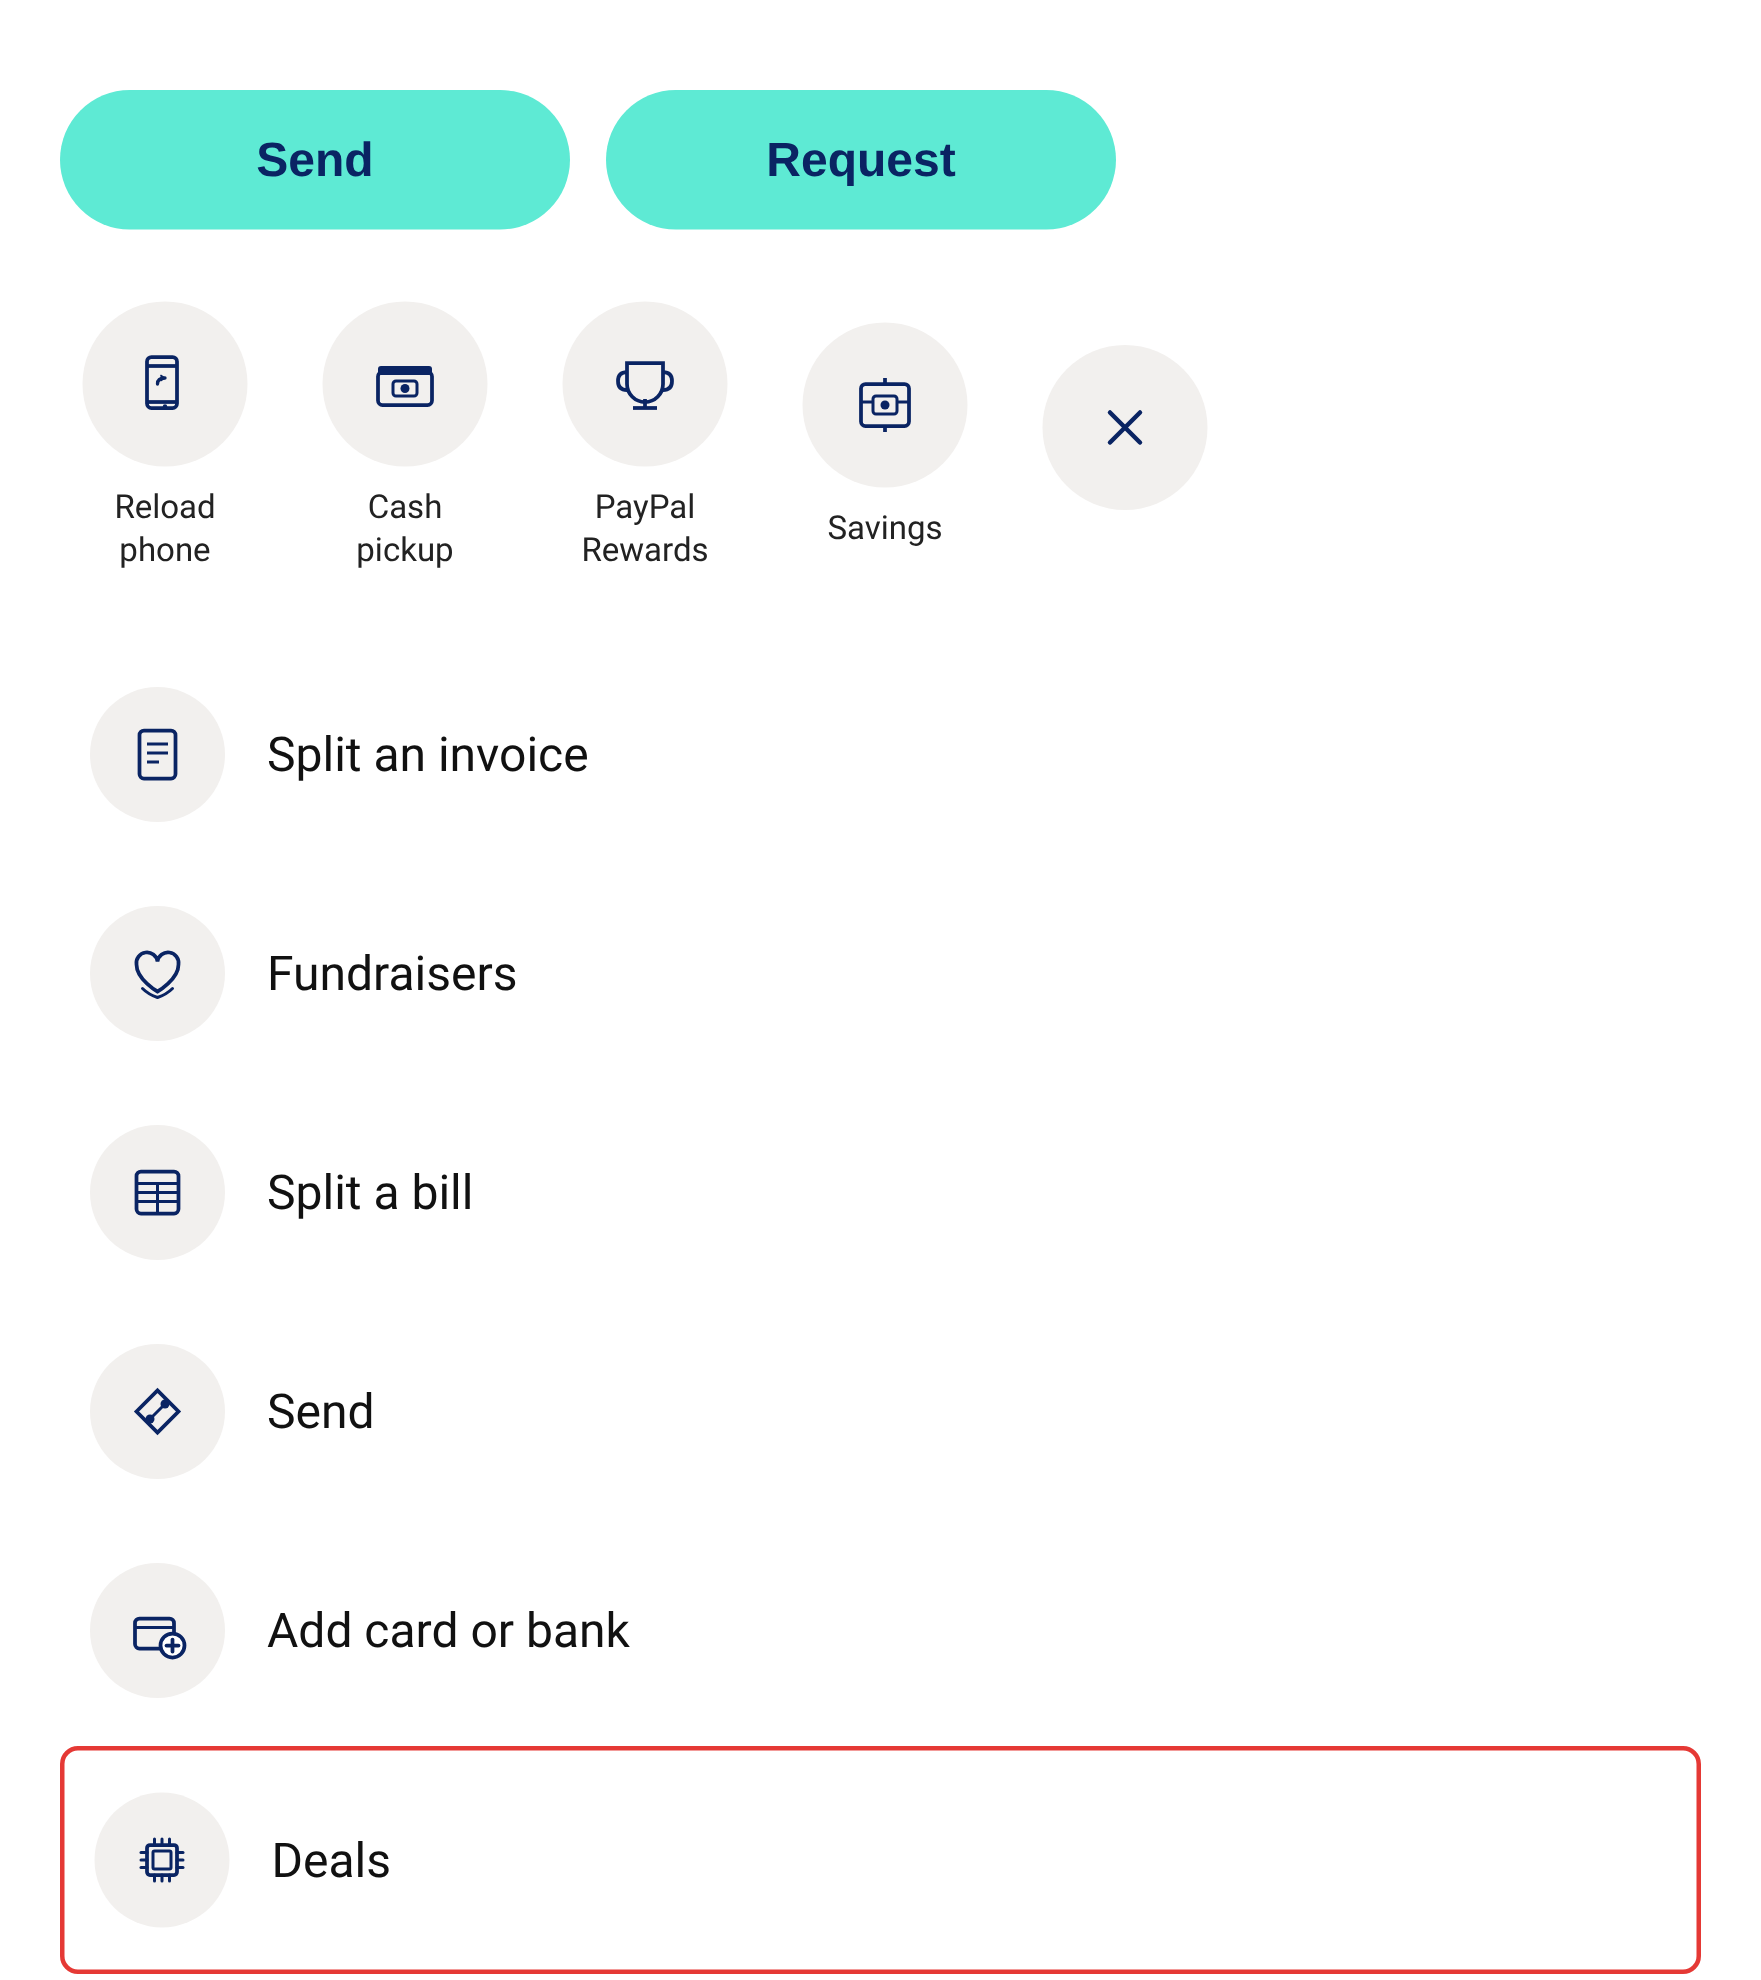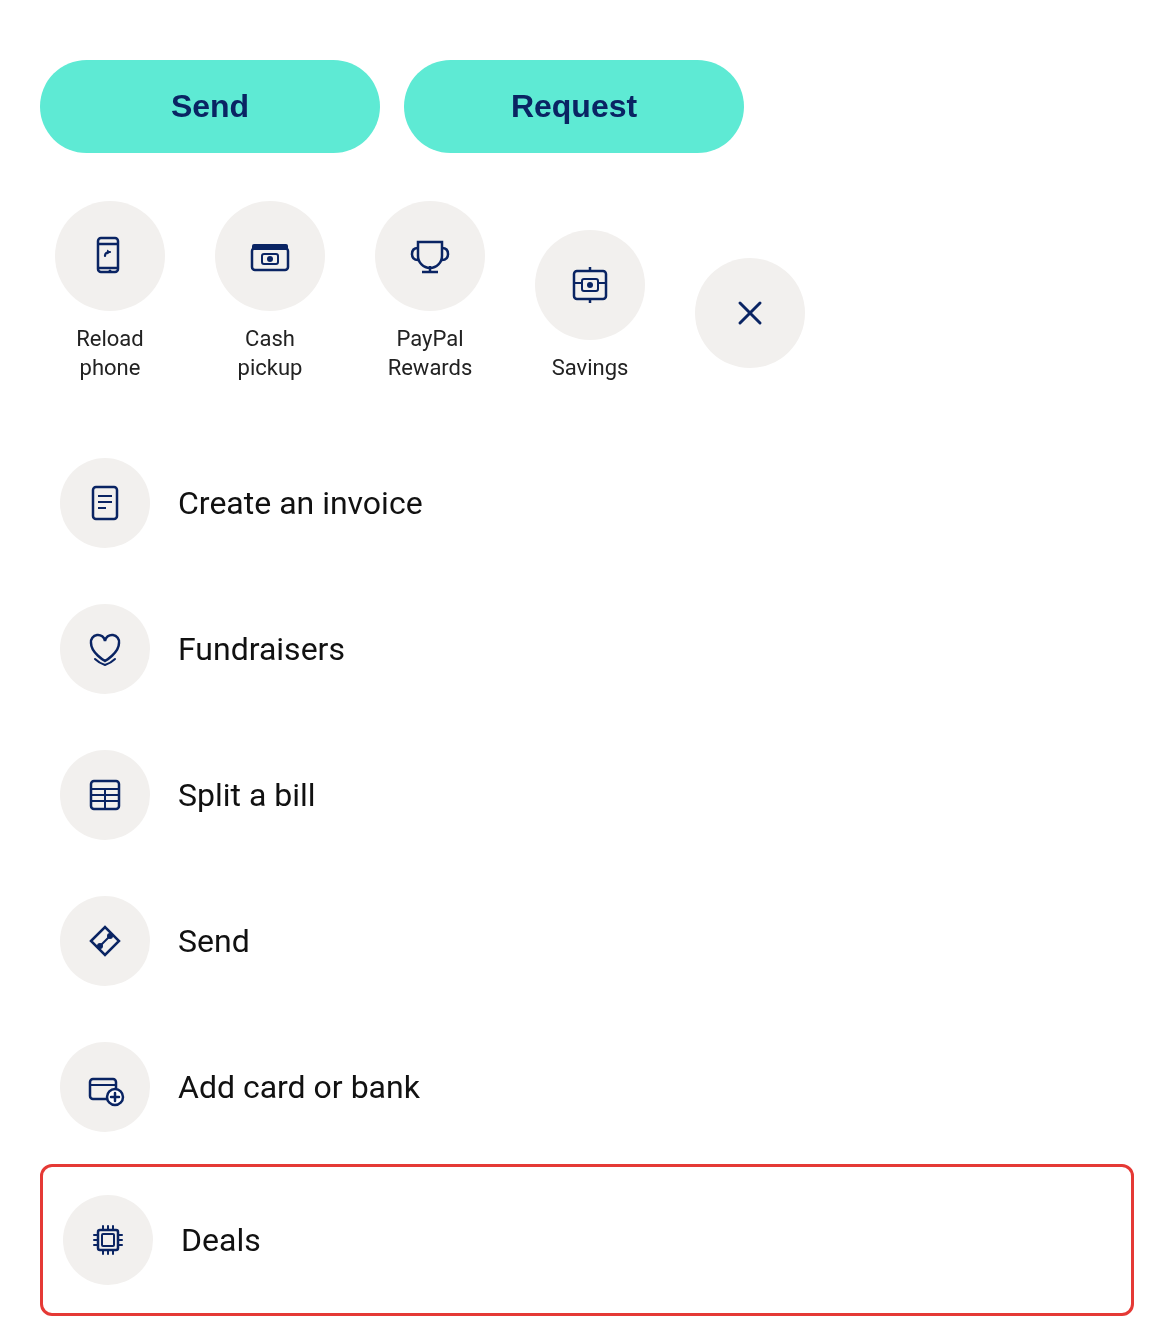--- a/index.html
+++ b/index.html
@@ -32,21 +32,21 @@
       font-size: 32px;
       font-weight: 700;
       cursor: pointer;
       max-width: 340px;
     }
 
     .shortcut-grid {
       display: flex;
       gap: 20px;
       margin-bottom: 48px;
-      align-items: flex-end;
+      align-items: center;
     }
 
     .shortcut-item {
       display: flex;
       flex-direction: column;
       align-items: center;
       gap: 14px;
       cursor: pointer;
       width: 140px;
     }
@@ -196,21 +196,21 @@
 
   <div class="menu-item">
     <div class="menu-icon-circle">
       <svg viewBox="0 0 40 40" xmlns="http://www.w3.org/2000/svg">
         <rect x="8" y="4" width="24" height="32" rx="3" fill="none" stroke="#0a2463" stroke-width="2.5"></rect>
         <line x1="13" y1="13" x2="27" y2="13" stroke="#0a2463" stroke-width="2"></line>
         <line x1="13" y1="19" x2="27" y2="19" stroke="#0a2463" stroke-width="2"></line>
         <line x1="13" y1="25" x2="21" y2="25" stroke="#0a2463" stroke-width="2"></line>
       </svg>
     </div>
-    <span class="menu-label">Create an invoice</span>
+    <span class="menu-label">Split an invoice</span>
   </div>
 
   <div class="menu-item">
     <div class="menu-icon-circle">
       <svg viewBox="0 0 40 40" xmlns="http://www.w3.org/2000/svg">
         <path d="M20 32 C20 32 6 24 6 14 a7 7 0 0 1 14 -2 a7 7 0 0 1 14 2 C34 24 20 32 20 32Z" fill="none" stroke="#0a2463" stroke-width="2.5"></path>
         <path d="M10 30 Q14 34 20 36 Q26 34 30 30" fill="none" stroke="#0a2463" stroke-width="2" stroke-linecap="round"></path>
       </svg>
     </div>
     <span class="menu-label">Fundraisers</span>

